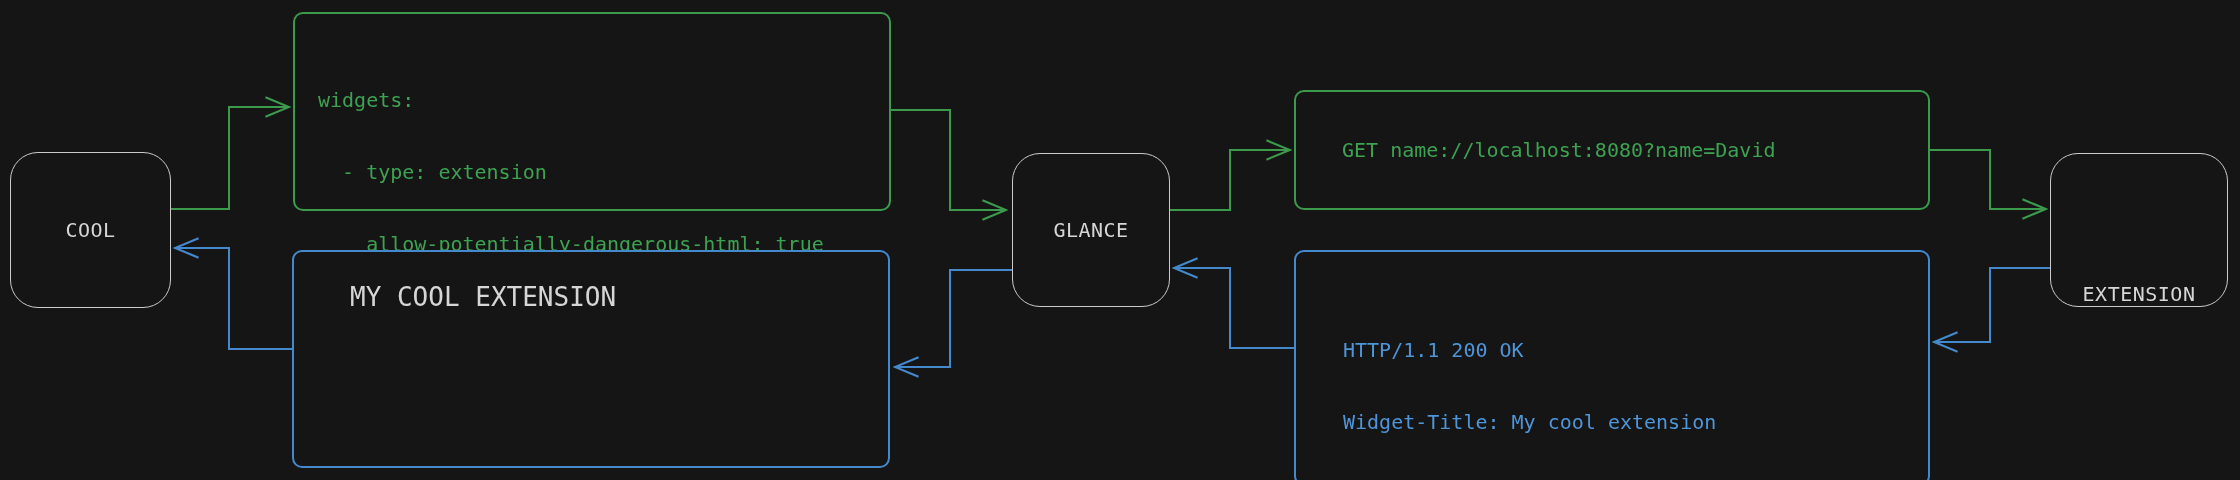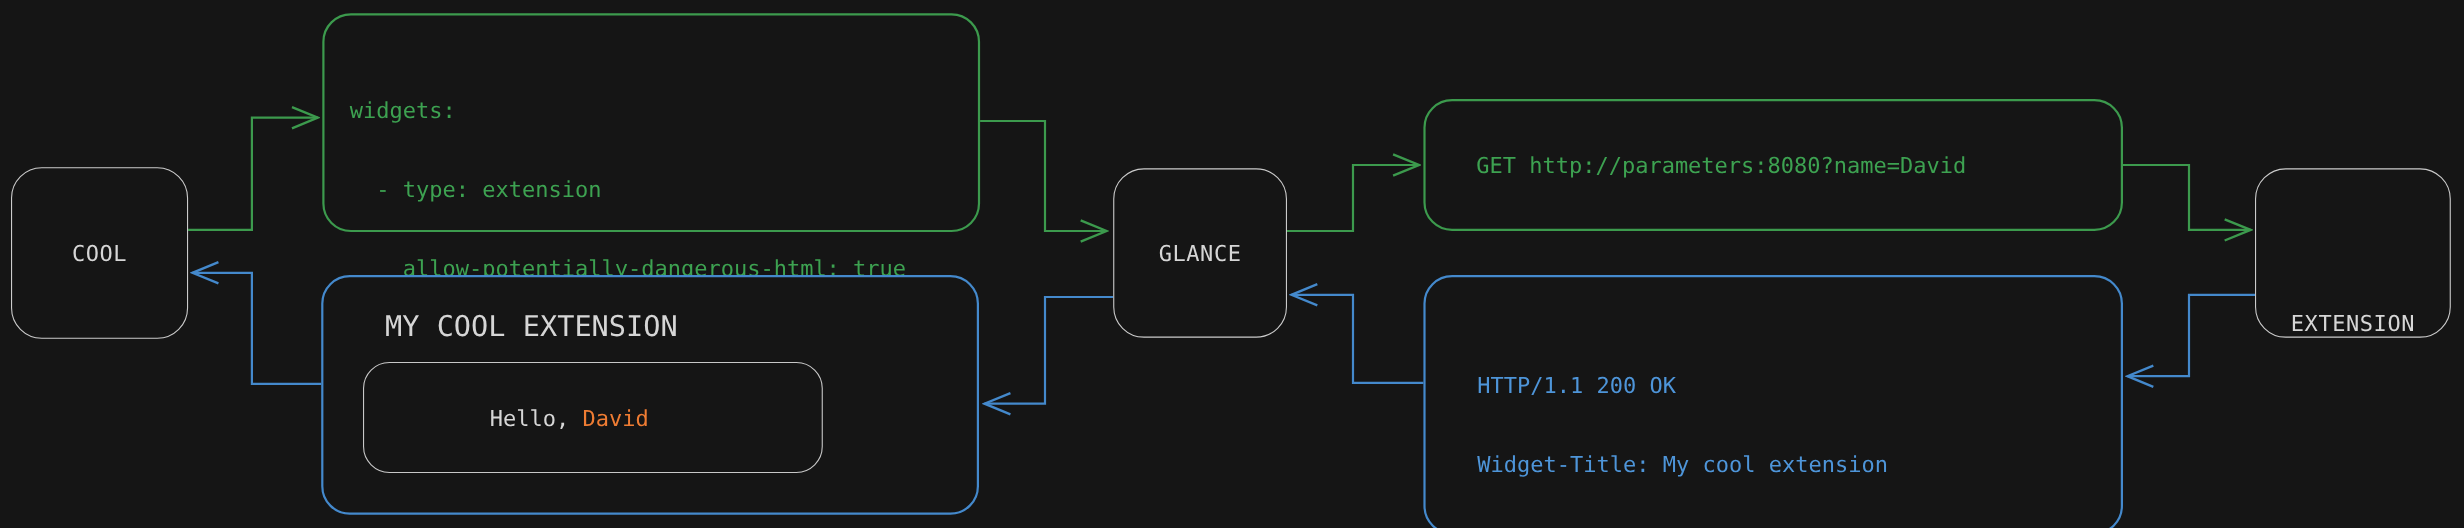--- a/index.html
+++ b/index.html
@@ -1,21 +1,21 @@
 <!DOCTYPE html>
 <html><head>
 <meta charset="utf-8">
 <style>
   html,body{margin:0;padding:0;background:#151515;}
   .stage{
     position:relative;width:2240px;height:480px;background:#151515;
     font-family:"DejaVu Sans Mono","Liberation Mono",monospace;overflow:hidden;
   }
   svg.connectors{position:absolute;left:0;top:0;width:2240px;height:480px;}
-  .box{position:absolute;box-sizing:border-box;border-radius:26px;background:#151515;}
+  .box{position:absolute;box-sizing:border-box;border-radius:10px;background:#151515;}
   .node{
     border:1.5px solid #CBCBCB;border-radius:28px;
     display:flex;align-items:center;justify-content:center;
     color:#D6D6D6;font-size:20px;letter-spacing:0.5px;
   }
   .codebox-green{border:2px solid #3C9A4D;}
   .codebox-blue{border:2px solid #4489CC;}
   .code{font-size:20px;line-height:24px;white-space:pre;margin:0;}
   .code-green{color:#3DA251;}
   .code-blue{color:#4E95D9;}
@@ -76,35 +76,30 @@
     <div class="code code-green">
       <div>widgets:</div>
       <div>  - type: extension</div>
       <div>    allow-potentially-dangerous-html: true</div>
       <div>    parameters:</div>
       <div>      name: David</div>
     </div>
   </div>
 
   <div id="request-box" class="box codebox-green" style="left:1294px;top:90px;width:636px;height:120px;">
-    <div class="code code-green">GET http://parameters:8080?name=David</div>
+    <div class="code code-green">GET name://localhost:8080?name=David</div>
   </div>
 
   <div id="response-box" class="box codebox-blue" style="left:1294px;top:250px;width:636px;height:236px;">
     <div class="code code-blue">
       <div>HTTP/1.1 200 OK</div>
       <div>Widget-Title: My cool extension</div>
       
       
       
     </div>
   </div>
 
   <div id="widget-box" class="box codebox-blue" style="left:292px;top:250px;width:598px;height:218px;">
     <div class="widget-title">MY COOL EXTENSION</div>
-    <div class="widget-inner">
-      <div class="greeting">
-        <span class="greet-prefix">Hello, </span><span class="greet-name">David</span>
-      </div>
-    </div>
   </div>
 
 </div>
 
 </body></html>

